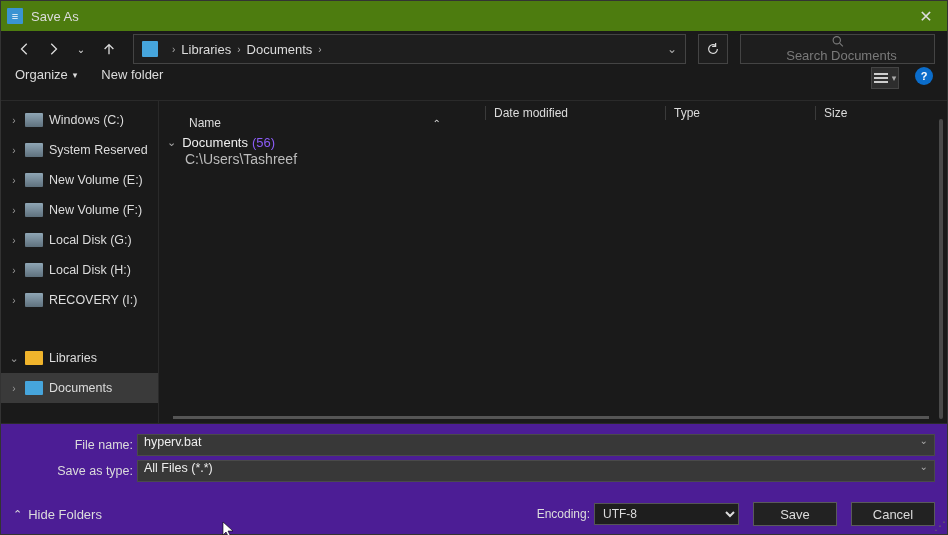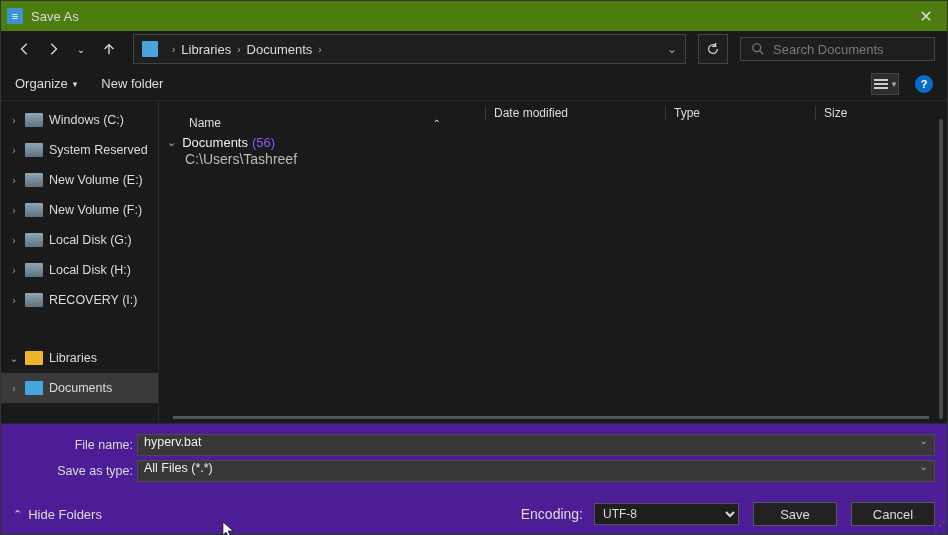--- a/index.html
+++ b/index.html
@@ -17,25 +17,25 @@
 .navbar { height: 36px; display: flex; align-items: center; padding: 4px 12px; gap: 4px; }
 .navbtn { width: 24px; height: 24px; display: inline-flex; align-items: center; justify-content: center; color: #dcdcdc; font-size: 14px; cursor: pointer; }
 .navbtn svg { width: 14px; height: 14px; fill: #dcdcdc; }
 .address { flex: 1; height: 30px; border: 1px solid #444; background: #1e1e1e; display: flex; align-items: center; padding: 0 8px; margin: 0 8px; }
 .address .addr-icon { width: 16px; height: 16px; background: #46a5dc; margin-right: 8px; display: inline-block; border-radius: 1px; }
 .crumb { color: #dcdcdc; font-size: 13px; }
 .address .chevron { margin: 0 6px; font-size: 10px; color: #aaa; }
 .address .spacer { flex: 1; }
 .address .down { margin-left: 6px; color: #aaa; font-size: 12px; }
 .refresh { width: 30px; height: 30px; border: 1px solid #444; display: inline-flex; align-items: center; justify-content: center; background: #1e1e1e; }
-.search { width: 195px; height: 24px; border: 1px solid #444; background: #1e1e1e; display: flex; align-items: center; padding: 0 10px; margin-left: 8px; }
+.search { width: 195px; height: 30px; border: 1px solid #444; background: #1e1e1e; display: flex; align-items: center; padding: 0 10px; margin-left: 8px; flex-direction: column; }
 .search .search-ph { color: #7a7a7a; font-size: 13px; margin-left: 8px; }
 
 
-.toolbar { height: 34px; display: flex; align-items: center; padding: 0 14px; border-bottom: 1px solid #2a2a2a; }
+.toolbar { height: 34px; display: flex; align-items: flex-start; padding: 0 14px; border-bottom: 1px solid #2a2a2a; }
 .tool-btn { display: inline-flex; align-items: center; font-size: 13px; margin-right: 24px; cursor: pointer; }
 .tool-btn .caret { margin-left: 5px; font-size: 9px; }
 .toolbar .sp { flex: 1; }
 .viewbtn { width: 28px; height: 22px; display: inline-flex; align-items: center; justify-content: center; border: 1px solid #444; background: #2d2d2d; margin-right: 4px; }
 .helpbtn { width: 18px; height: 18px; border-radius: 50%; background: #0b6dcb; color: #fff; display: inline-flex; align-items: center; justify-content: center; font-size: 11px; font-weight: bold; margin-left: 12px; }
 
 
 .body { flex: 1; display: flex; overflow: hidden; }
 .sidebar { width: 158px; border-right: 1px solid #2a2a2a; padding: 4px 0; overflow: hidden; }
 .s-item { display: flex; align-items: center; height: 30px; padding: 0 6px; white-space: nowrap; cursor: pointer; }
@@ -71,21 +71,21 @@
 .footer { padding: 8px 12px; background: #4c1d95; border-top: 1px solid #2a2a2a; }
 .form-row { display: flex; align-items: center; height: 26px; }
 .form-row .lbl { width: 120px; text-align: right; font-size: 12.5px; margin-right: 4px; }
 .form-row .field { flex: 1; height: 22px; background: #383838; border: 1px solid #4a4a4a; display: flex; align-items: flex-start; padding: 0 6px; position: relative; }
 .form-row .field .val { font-size: 12.5px; color: #eee; }
 .form-row .field .drop { margin-left: auto; font-size: 10px; color: #aaa; }
 .footer-actions { display: flex; align-items: center; margin-top: 18px; }
 .footer-actions .hide { display: flex; align-items: center; font-size: 13px; cursor: pointer; }
 .footer-actions .hide .hc { margin-right: 6px; font-size: 11px; }
 .footer-actions .sp { flex: 1; }
-.footer-actions .enc-lbl { font-size: 14px; margin-right: 11px; }
+.footer-actions .enc-lbl { font-size: 12px; margin-right: 4px; }
 .footer-actions select { height: 22px; width: 145px; background: #1e1e1e; border: 1px solid #555; color: #dcdcdc; font-size: 12px; padding: 0 4px; }
 .fbtn { width: 84px; height: 24px; border: 1px solid #5a5a5a; background: #222; color: #dcdcdc; font-size: 13px; margin-left: 14px; cursor: pointer; }
 .cursor { position: absolute; left: 222px; top: 521px; pointer-events: none; }
 .resize { position: absolute; right: 2px; bottom: 2px; font-size: 12px; color: #666; }
 </style>
 </head>
 <body>
 
 <div class="window">
   <div class="titlebar">

